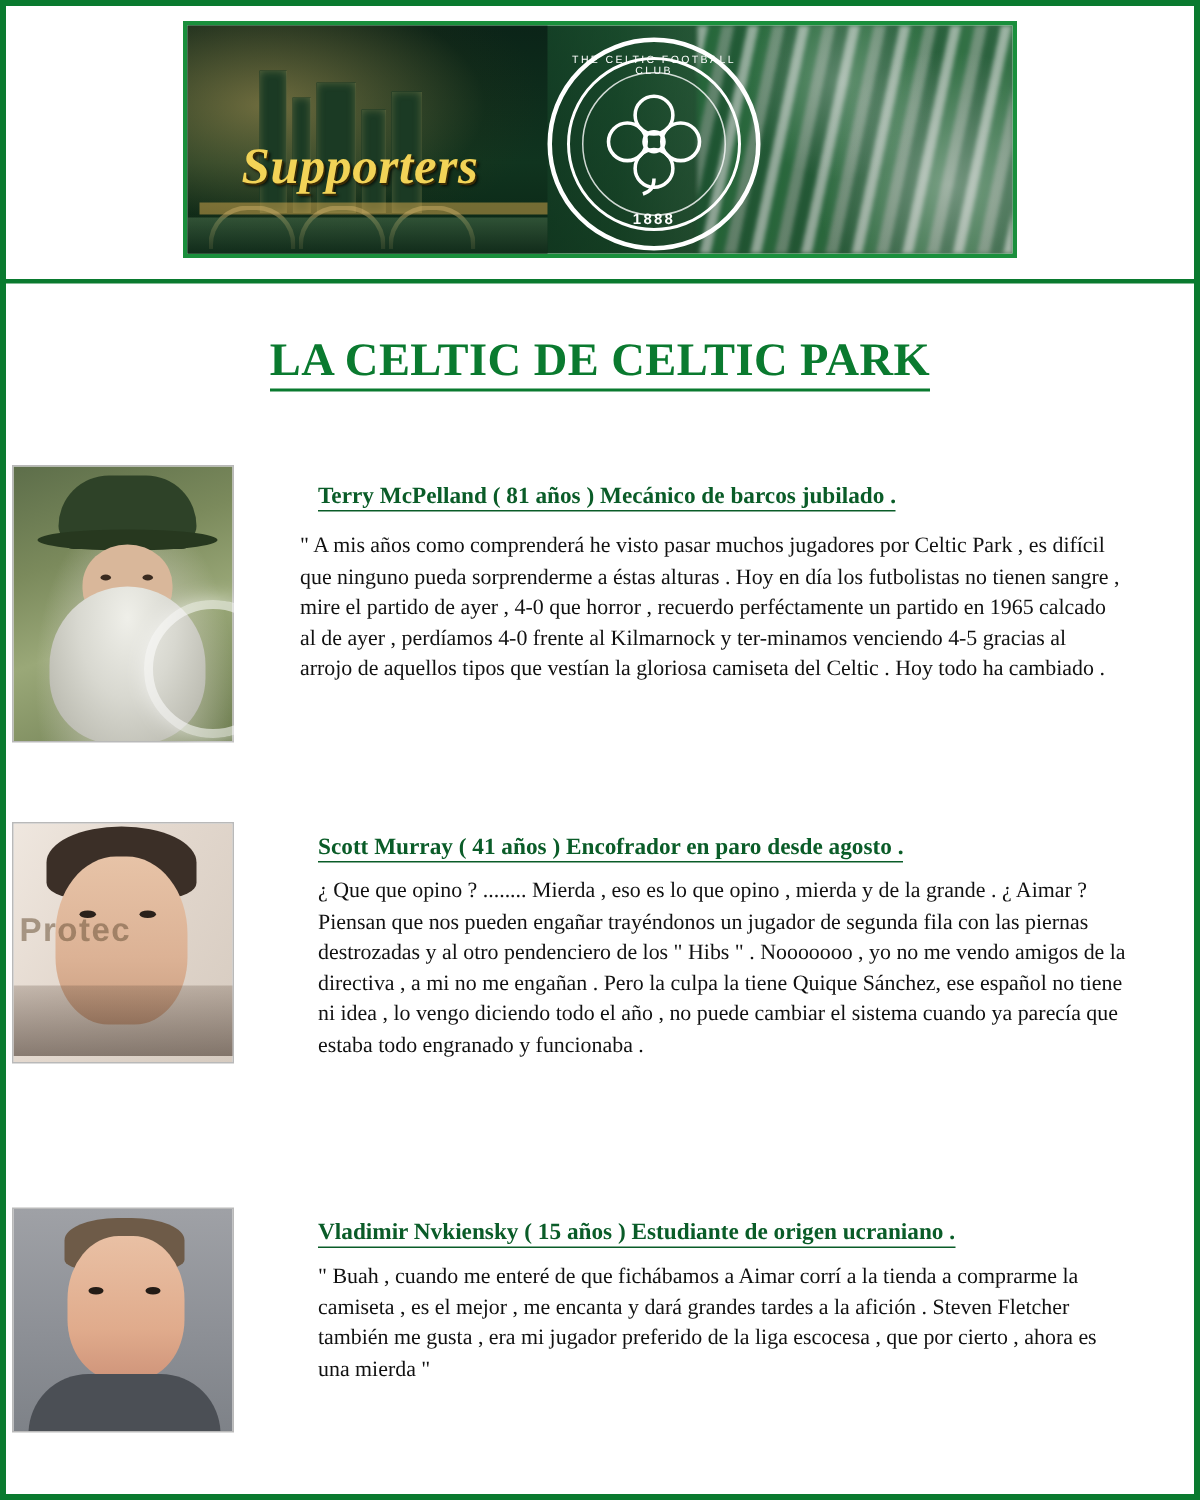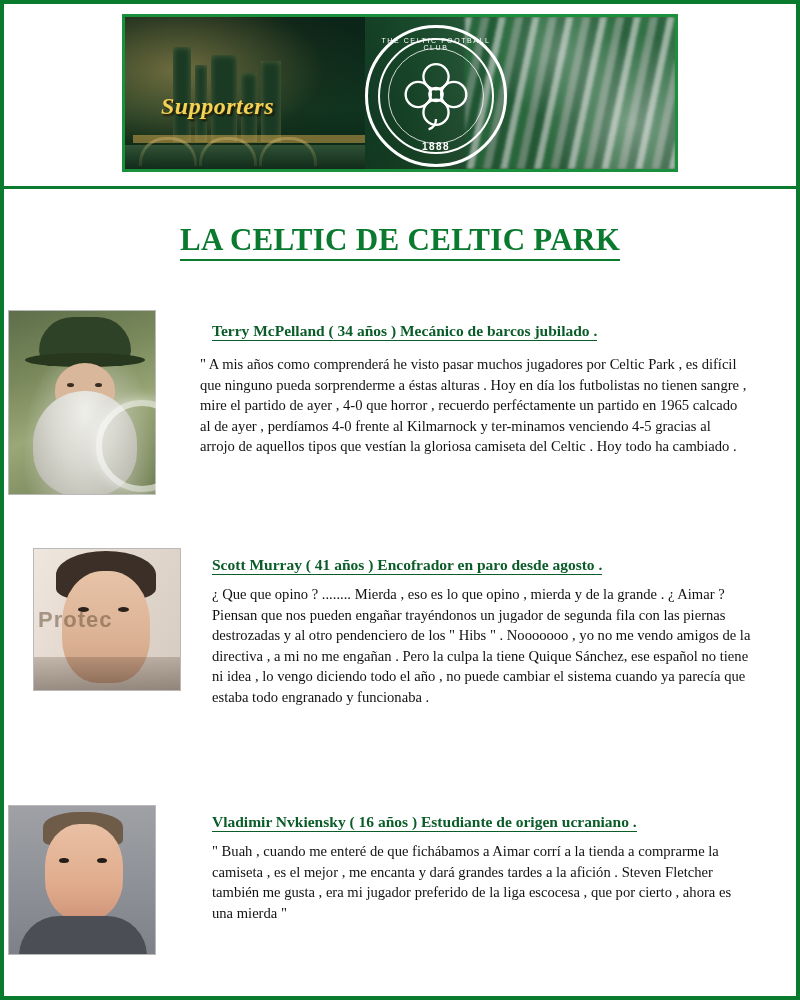--- a/index.html
+++ b/index.html
@@ -149,21 +149,21 @@
       radial-gradient(circle at 80% 70%, rgba(255,255,255,0.35) 0%, rgba(255,255,255,0) 45%),
       radial-gradient(circle at 45% 25%, rgba(255,255,255,0.25) 0%, rgba(255,255,255,0) 40%);
   }
   .supporters-text {
     position: absolute;
     left: 36px;
     top: 76px;
     font-family: "Liberation Serif", serif;
     font-weight: bold;
     font-style: italic;
-    font-size: 24px;
+    font-size: 34px;
     color: #f2d357;
     text-shadow: 1px 1px 0 #3a2b05, 2px 2px 2px rgba(0,0,0,.7);
     letter-spacing: .5px;
   }
   
   .crest {
     position: absolute;
     left: 240px;
     top: 8px;
     width: 142px;
@@ -335,23 +335,22 @@
     height: 4px;
     background: #3a2b20;
     border-radius: 50%;
   }
   .p1-eye.l { left: 58px; }
   .p1-eye.r { left: 86px; }
 
   
   .photo2 {
     top: 0;
-    height: 143px;
+    height: 161px;
     background: linear-gradient(120deg, #efe7df 0%, #e4d9cf 40%, #d6cbc0 100%);
-    margin-left: 25px;
   }
   .p2-hair {
     position: absolute;
     left: 22px;
     top: 2px;
     width: 100px;
     height: 48px;
     background: #3b2f27;
     border-radius: 50% 50% 22% 22%;
   }
@@ -505,21 +504,21 @@
 <div class="entry" style="top:310px;">
   <div class="entry-photo photo1" style="top:0;">
     <div class="p1-hat"></div>
     <div class="p1-brim"></div>
     <div class="p1-face"></div>
     <div class="p1-eye l"></div>
     <div class="p1-eye r"></div>
     <div class="p1-beard"></div>
   </div>
   <div class="entry-head" style="top:12px;">
-    <span>Terry McPelland ( 34 años ) Mecánico de barcos jubilado .</span>
+    <span>Terry McPelland ( 81 años ) Mecánico de barcos jubilado .</span>
   </div>
   <div class="entry-body" style="left:200px; top:44px;">" A mis años como comprenderá he visto pasar muchos jugadores por Celtic Park , es difícil que ninguno pueda sorprenderme a éstas alturas . Hoy en día los futbolistas no tienen sangre , mire el partido de ayer , 4-0 que horror , recuerdo perféctamente un partido en 1965 calcado al de ayer , perdíamos 4-0 frente al Kilmarnock y ter-minamos venciendo 4-5 gracias al arrojo de aquellos tipos que vestían la gloriosa camiseta del Celtic . Hoy todo ha cambiado .</div>
 </div>
 
 <div class="glow"></div>
 
 <div class="entry" style="top:548px;">
   <div class="entry-photo photo2" style="top:0;">
     <div class="p2-hair"></div>
     <div class="p2-face"></div>
@@ -536,16 +535,16 @@
 
 <div class="entry" style="top:805px;">
   <div class="entry-photo photo3" style="top:0;">
     <div class="p3-hair"></div>
     <div class="p3-face"></div>
     <div class="p3-eye l"></div>
     <div class="p3-eye r"></div>
     <div class="p3-shirt"></div>
   </div>
   <div class="entry-head" style="top:8px;">
-    <span>Vladimir Nvkiensky ( 16 años ) Estudiante de origen ucraniano .</span>
+    <span>Vladimir Nvkiensky ( 15 años ) Estudiante de origen ucraniano .</span>
   </div>
   <div class="entry-body" style="left:212px; top:36px; width:540px;">" Buah , cuando me enteré de que fichábamos a Aimar corrí a la tienda a comprarme la camiseta , es el mejor , me encanta y dará grandes tardes a la afición . Steven Fletcher también me gusta , era mi jugador preferido de la liga escocesa , que por cierto , ahora es una mierda "</div>
 </div>
 
 </body></html>

